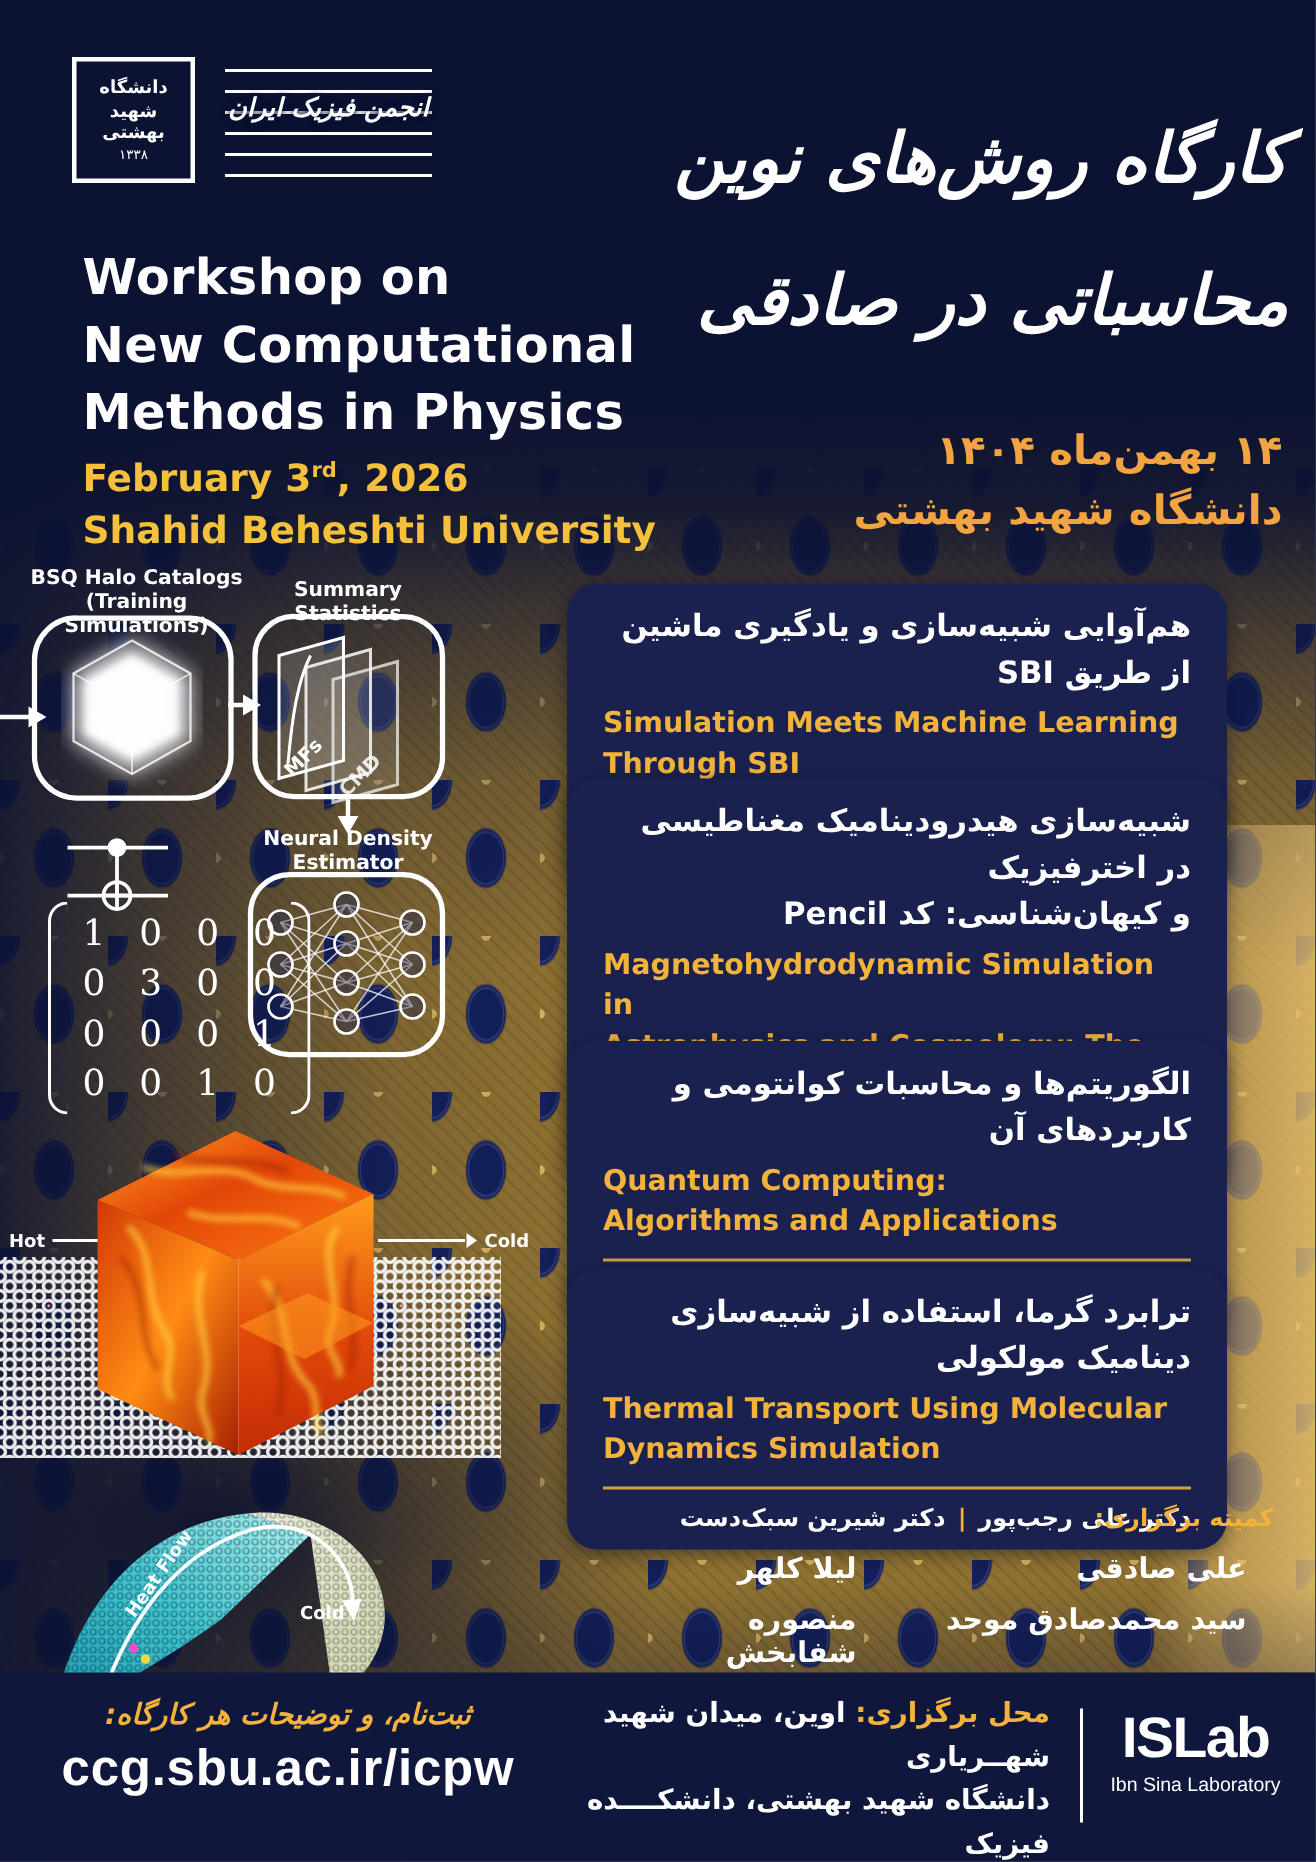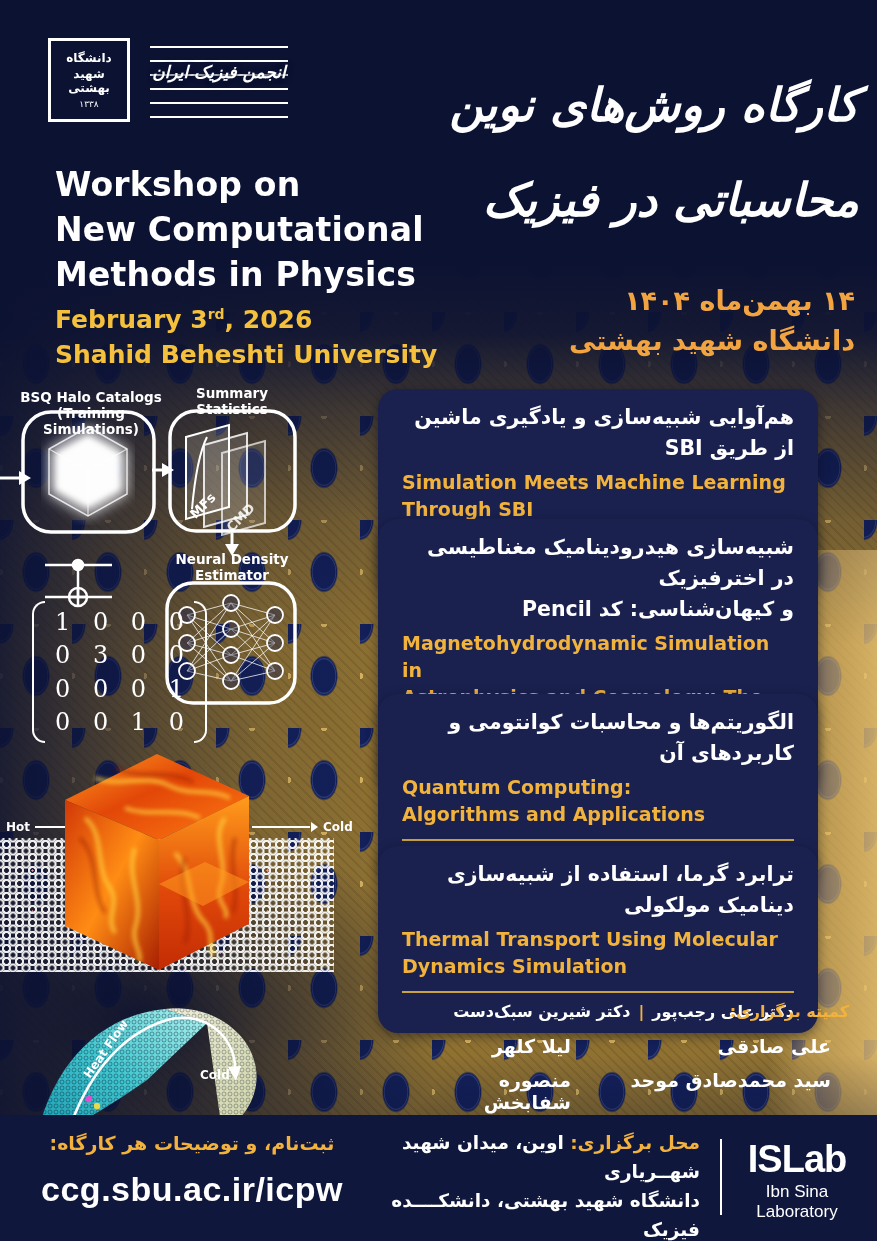--- a/index.html
+++ b/index.html
@@ -41,21 +41,21 @@
   .en-date{position:absolute;left:55px;top:297px;color:#f5c13c;font-size:25px;line-height:35px;font-weight:600;}
   .en-date sup{font-size:14px;}
   .fa-title{position:absolute;right:18px;top:58px;text-align:right;color:#fff;
     font-size:46px;line-height:95px;font-weight:bold;font-style:italic;}
   .fa-date{position:absolute;right:22px;top:281px;text-align:right;color:#f2a440;
     font-size:27px;line-height:40px;font-weight:bold;}
 
   
   .pipeline-svg{position:absolute;left:0;top:375px;}
   .lbl{position:absolute;color:#fff;font-weight:bold;text-align:center;}
-  .lbl-bsq{left:14px;top:389px;width:154px;font-size:13.5px;line-height:16px;}
+  .lbl-bsq{left:14px;top:377px;width:154px;font-size:13.5px;line-height:16px;}
   .lbl-ss{left:163px;top:385px;width:138px;font-size:13.5px;}
   .lbl-mfs{left:188px;top:498px;font-size:13px;transform:rotate(-45deg);}
   .lbl-cmd{left:224px;top:510px;font-size:13px;transform:rotate(-45deg);color:rgba(255,255,255,.85);}
   .lbl-nde{left:165px;top:551px;width:134px;font-size:13.5px;line-height:16px;}
 
   
   .matrix{position:absolute;left:20px;top:601px;height:142px;display:flex;color:#fff;margin-left:12px;}
   .paren{width:13px;box-sizing:border-box;}
   .paren-l{border:2.5px solid #fff;border-right:none;border-radius:24px 0 0 24px;}
   .paren-r{border:2.5px solid #fff;border-left:none;border-radius:0 24px 24px 0;}
@@ -97,30 +97,30 @@
 
   
   .committee{position:absolute;right:22px;top:1002px;width:440px;}
   .committee-title{text-align:right;color:#f3b23c;font-size:16px;font-weight:bold;padding-right:6px;}
   .committee-grid{display:grid;grid-template-columns:170px 260px;margin-top:14px;row-gap:12px;}
   .c-name{text-align:right;color:#fff;font-size:19px;font-weight:bold;padding-right:14px;}
 
   
   .footer{position:absolute;left:0;right:0;bottom:0;height:126px;background:#10173d;}
   .reg{position:absolute;left:16px;top:17px;width:352px;text-align:center;}
-  .reg-label{color:#f3b23c;font-size:19px;font-weight:bold;}
-  .reg-url{color:#fff;font-size:34px;font-weight:bold;margin-top:16px;font-family:"Liberation Sans",sans-serif;letter-spacing:.5px;}
+  .reg-label{color:#f3b23c;font-size:19px;font-weight:bold;font-style:italic;}
+  .reg-url{color:#fff;font-size:34px;font-weight:bold;margin-top:6px;font-family:"Liberation Sans",sans-serif;letter-spacing:.5px;}
   .venue{position:absolute;right:177px;top:13px;width:322px;text-align:right;color:#fff;
     font-size:18.5px;line-height:29px;font-weight:bold;}
   .v-label{color:#f3b23c;}
   .vline{position:absolute;left:720px;top:24px;width:2px;height:76px;background:#fff;}
   .islab{position:absolute;left:734px;top:24px;width:126px;text-align:center;color:#fff;}
   .islab-title{font-size:38px;font-weight:bold;letter-spacing:-1px;line-height:40px;
     font-family:"Liberation Sans",sans-serif;}
-  .islab-sub{font-size:17px;margin-top:3px;font-family:"Liberation Sans",sans-serif;}
+  .islab-sub{font-size:13px;margin-top:3px;font-family:"Liberation Sans",sans-serif;}
 </style>
 </head>
 <body>
 
 <div class="poster">
 
   <div class="bg-tiles"></div>
   <div class="bg-gold-strip"></div>
   <div class="bg-shade"></div>
 
@@ -134,21 +134,21 @@
     <div class="psi-line" style="top:16px"></div>
     <div class="psi-line" style="top:30px"></div>
     <div class="psi-line" style="top:44px"></div>
     <div class="psi-line" style="top:58px"></div>
     <div class="psi-line" style="top:72px"></div>
     <div class="psi-text" dir="rtl">انجمن فیزیک ایران</div>
   </div>
 
   <div class="fa-title" dir="rtl">
     <div>کارگاه روش‌های نوین</div>
-    <div>محاسباتی در فیزیک</div>
+    <div>محاسباتی در صادقی</div>
   </div>
   <div class="fa-date" dir="rtl">
     <div>۱۴ بهمن‌ماه ۱۴۰۴</div>
     <div>دانشگاه شهید بهشتی</div>
   </div>
 
   <div class="en-title">
     <div>Workshop on</div>
     <div>New Computational</div>
     <div>Methods in Physics</div>

